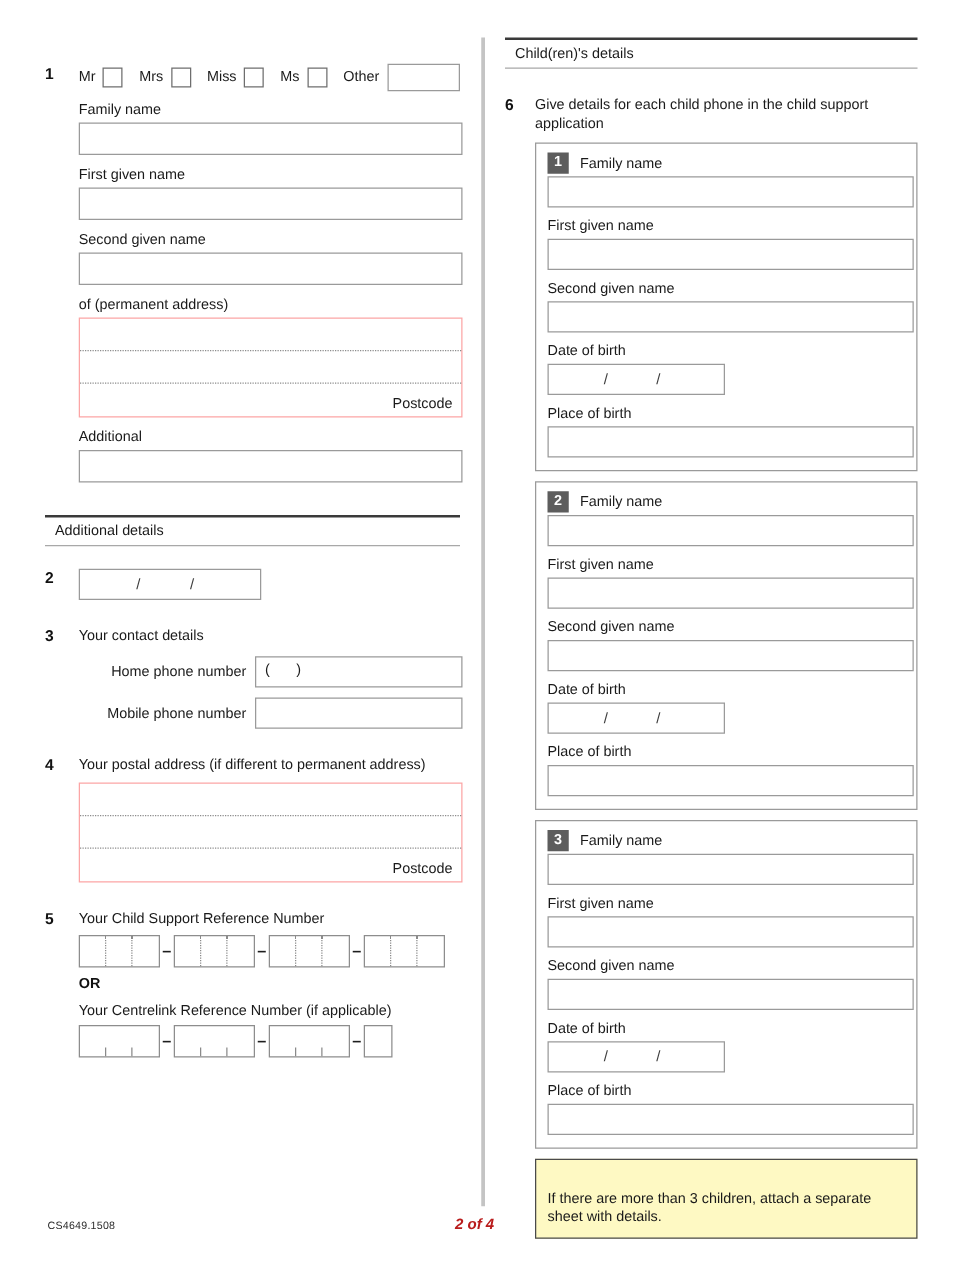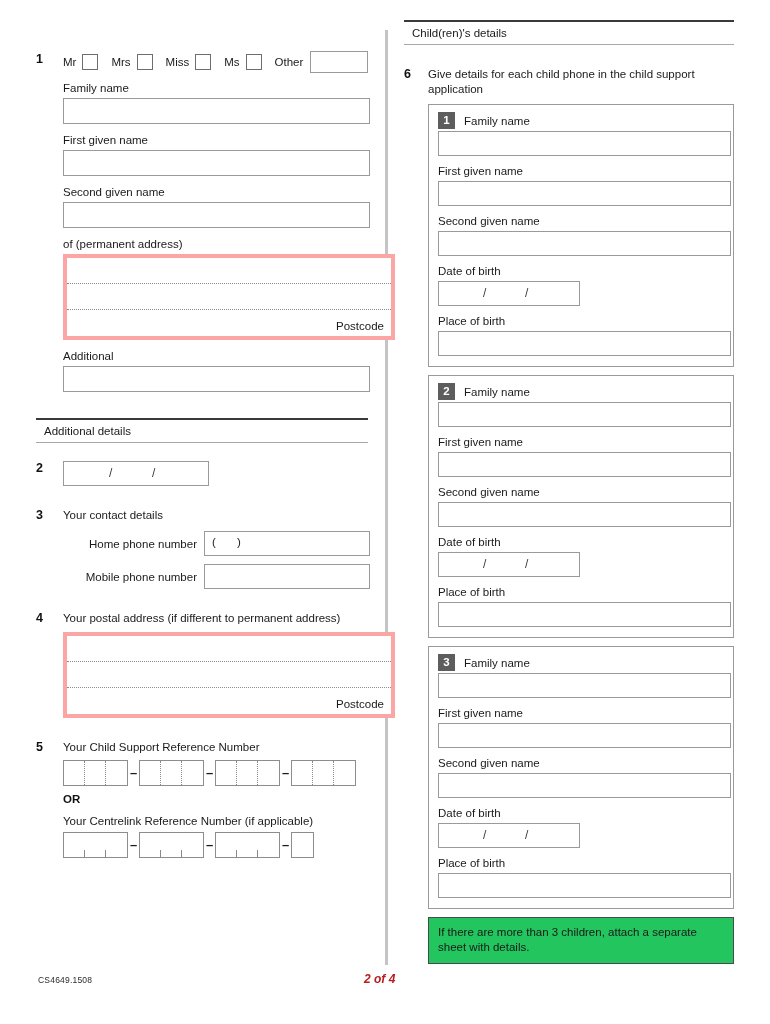--- a/index.html
+++ b/index.html
@@ -26,21 +26,21 @@
   
   .col-left {
     position: absolute;
     left: 36px;
     top: 30px;
     width: 332px;
   }
   .col-right {
     position: absolute;
     left: 404px;
-    top: 20px;
+    top: 30px;
     width: 330px;
   }
   .col-divider {
     position: absolute;
     left: 385px;
     top: 30px;
     width: 3px;
     height: 935px;
     background: #c4c4c4;
   }
@@ -87,23 +87,23 @@
   .box {
     border: 1px solid #9a9a9a;
     background: #fff;
     height: 26px;
     box-sizing: border-box;
   }
   .box-wide { width: 307px; }
 
   
   .addr-box {
-    border: 4px solid #fca5a5;
-    background: #fff;
-    width: 332px;
+    border: 1px solid #fca5a5;
+    background: #fff;
+    width: 307px;
     box-sizing: border-box;
   }
   .addr-line {
     height: 26px;
     border-bottom: 1px dotted #8c8c8c;
     box-sizing: border-box;
   }
   .addr-line.last {
     border-bottom: none;
     position: relative;
@@ -305,23 +305,23 @@
     background: #fff;
     box-sizing: border-box;
     position: relative;
   }
   .child-date .sl { position: absolute; top: 4px; font-size: 12px; color: #3c3c3c; }
   .child-date .sl1 { left: 44px; }
   .child-date .sl2 { left: 86px; }
 
   .note-box {
     border: 1px solid #4a4a4a;
-    background: #22c55e;
-    box-sizing: border-box;
-    padding: 7px 9px 8px 9px;
+    background: #fef9c3;
+    box-sizing: border-box;
+    padding: 24px 9px 8px 9px;
     font-size: 11.5px;
     line-height: 15px;
     color: #1a1a1a;
     margin-top: 6px;
   }
 
   
   .footer-code {
     position: absolute;
     left: 38px;

